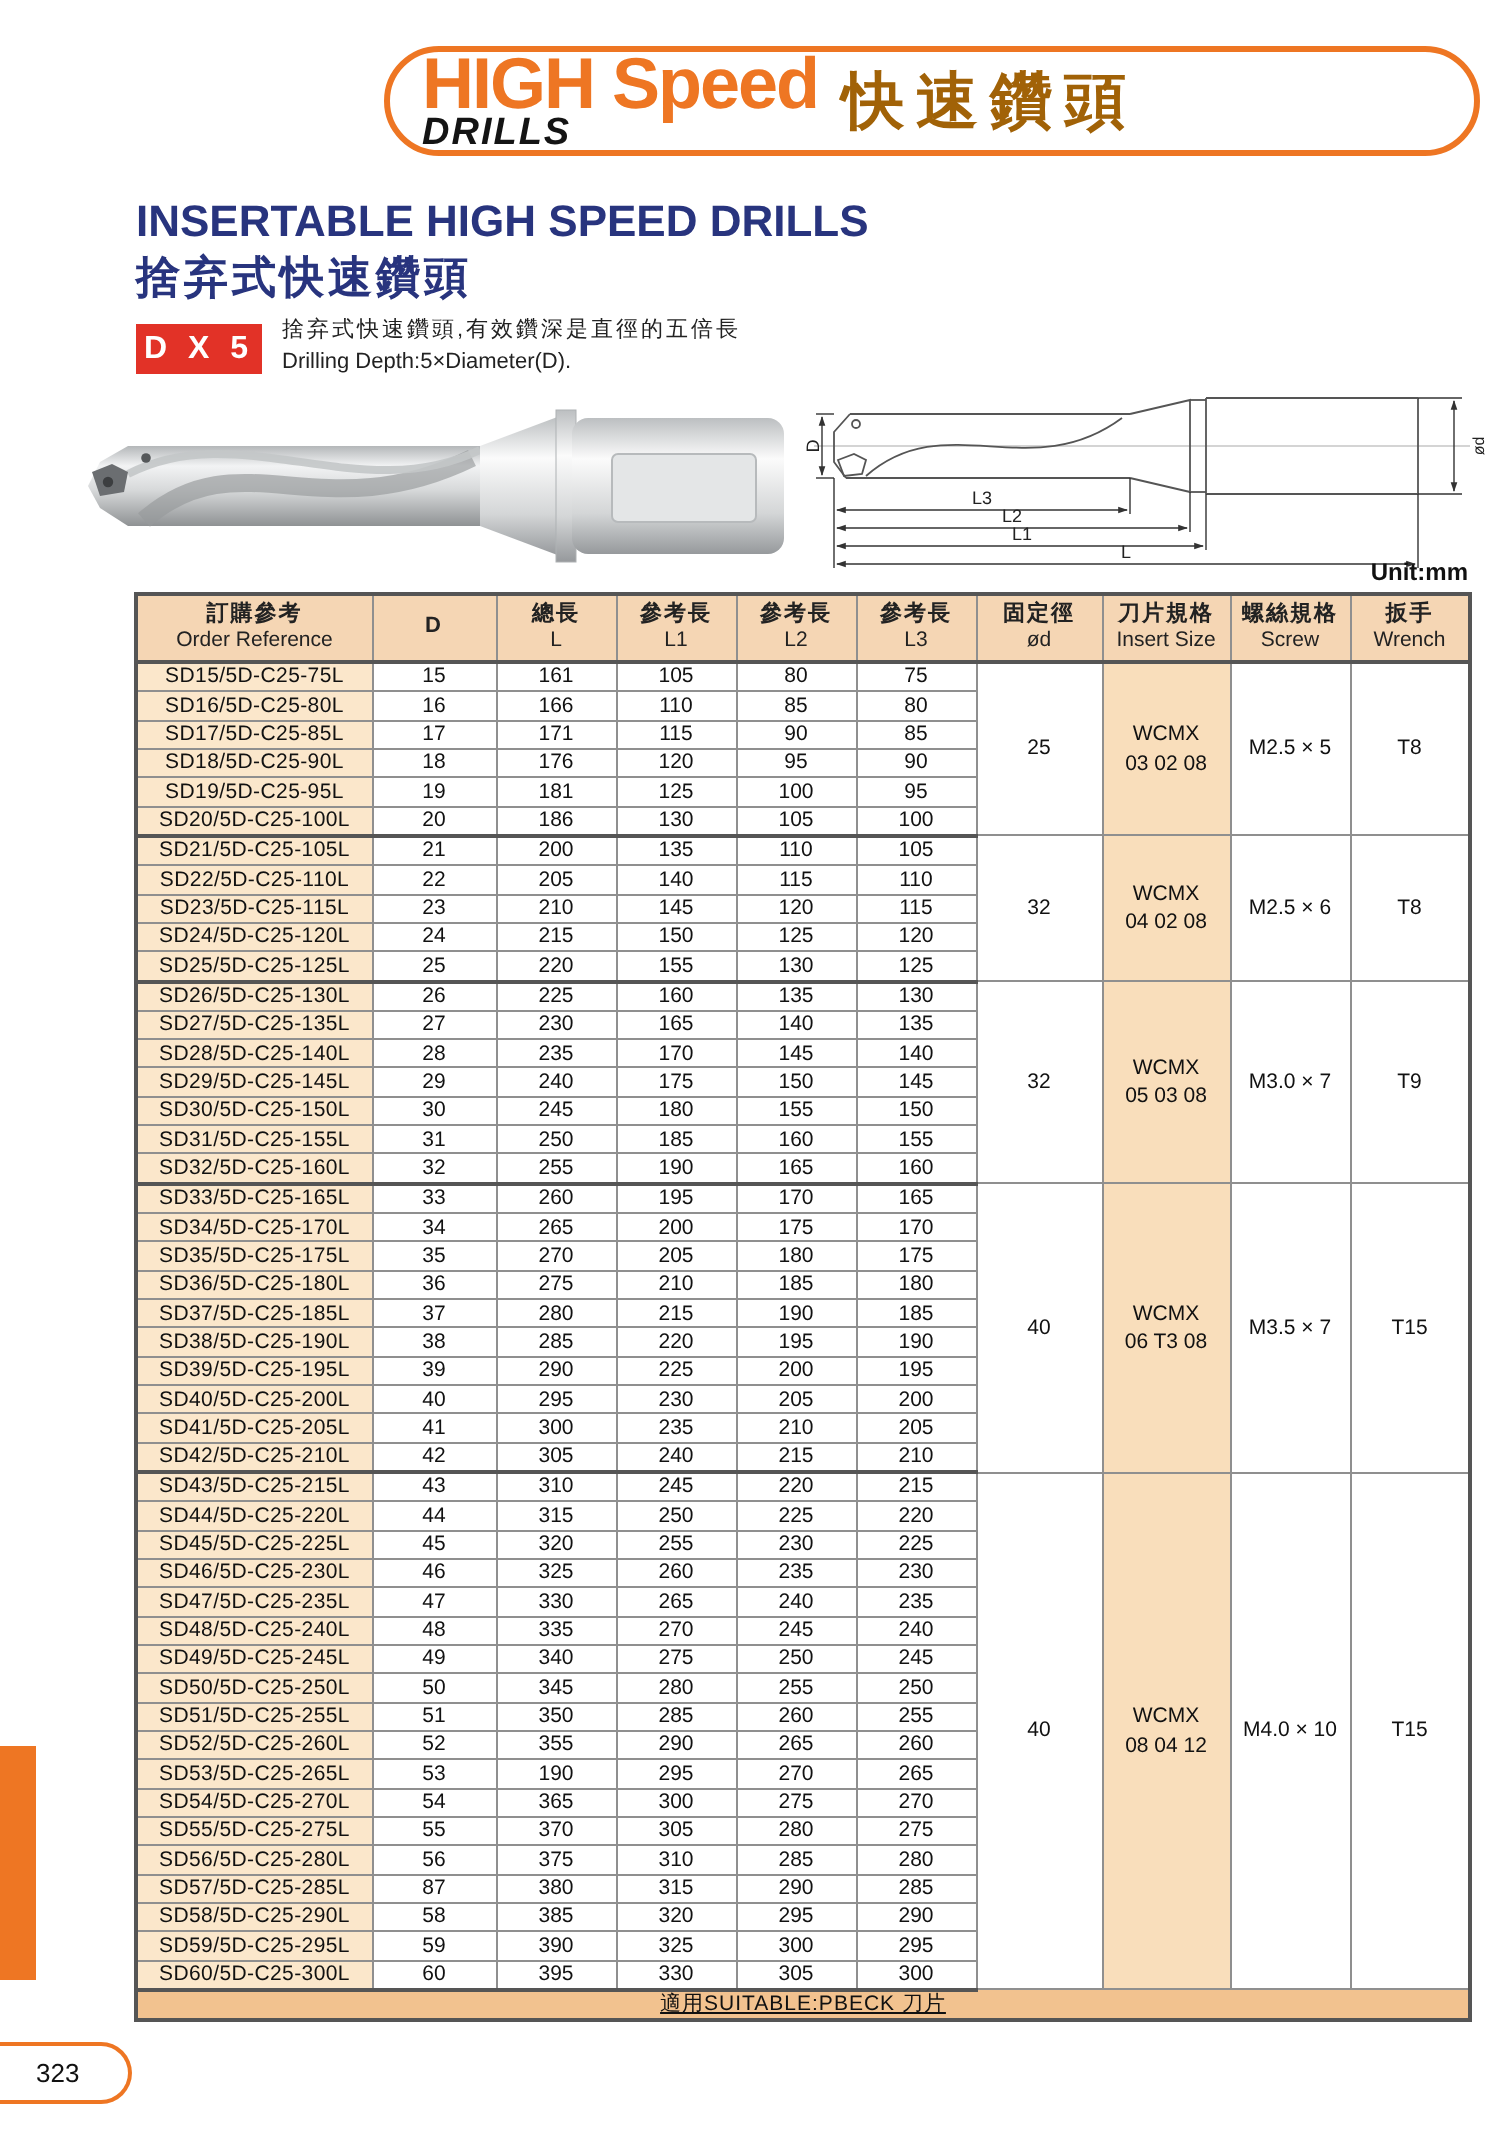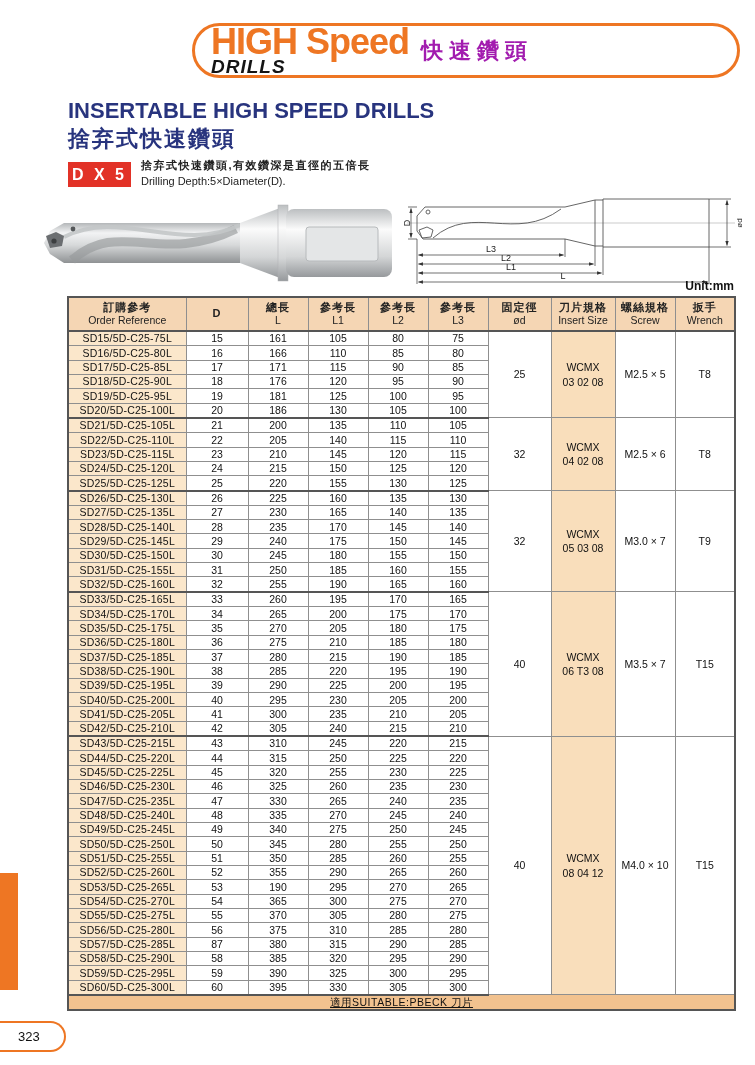--- a/index.html
+++ b/index.html
@@ -5,37 +5,37 @@
   html,body{margin:0;padding:0;background:#e9e9e9;}
   .page{position:relative;width:755px;height:1065px;background:#ffffff;overflow:hidden;
         font-family:"Liberation Sans",sans-serif;margin:0 auto;}
 
   
   .brand{position:absolute;left:192px;top:23px;width:548px;height:55px;box-sizing:border-box;
          border:3px solid var(--accent,#EE7623);border-radius:30px;display:flex;align-items:center;}
   .brand-en{margin-left:16px;line-height:.92;}
   .brand-en .t{font-size:36px;font-weight:bold;color:var(--accent,#EE7623);letter-spacing:-1px;}
   .brand-en .s{font-size:19px;font-weight:bold;color:#141414;letter-spacing:1px;font-style:italic;}
-  .brand-zh{font-size:22px;font-weight:bold;color:#a21caf;margin-left:12px;letter-spacing:6px;white-space:nowrap;}
+  .brand-zh{font-size:31px;font-weight:bold;color:#a16207;margin-left:12px;letter-spacing:6px;white-space:nowrap;}
 
   
   .sec-en{position:absolute;left:68px;top:98px;font-size:22px;font-weight:bold;color:var(--navy,#28347E);letter-spacing:0;}
   .sec-zh{position:absolute;left:68px;top:124px;font-size:22px;font-weight:bold;color:var(--navy,#28347E);letter-spacing:2px;}
 
   
   .mi-wrap{position:absolute;left:628px;top:121px;display:flex;gap:9px;}
   .mi{display:flex;flex-direction:column;align-items:center;}
   .mi svg{width:36px;height:36px;display:block;}
   .mi-label{font-size:10px;color:#222;margin-top:3px;white-space:nowrap;letter-spacing:1px;}
 
   
   .badge{position:absolute;left:68px;top:162px;width:63px;height:25px;background:var(--badge_red,#E23227);
          color:#fff;font-weight:bold;font-size:16px;display:flex;align-items:center;justify-content:center;letter-spacing:3px;}
   .desc{position:absolute;left:141px;top:158px;font-size:11px;color:#222;line-height:1.45;}
-  .desc .zh{letter-spacing:1.5px;font-weight:bold;}
+  .desc .zh{letter-spacing:1.5px;}
 
   
   .photo{position:absolute;left:28px;top:196px;width:372px;height:96px;}
   .draw{position:absolute;left:403px;top:195px;width:348px;height:92px;}
   .unit{position:absolute;right:21px;top:279px;font-size:12px;font-weight:bold;color:#111;}
 
   
   table.spec{position:absolute;left:67px;top:296px;width:667px;border-collapse:collapse;table-layout:fixed;
              border:2px solid #555;}
   table.spec th,table.spec td{border:1px solid #8f8f8f;}

